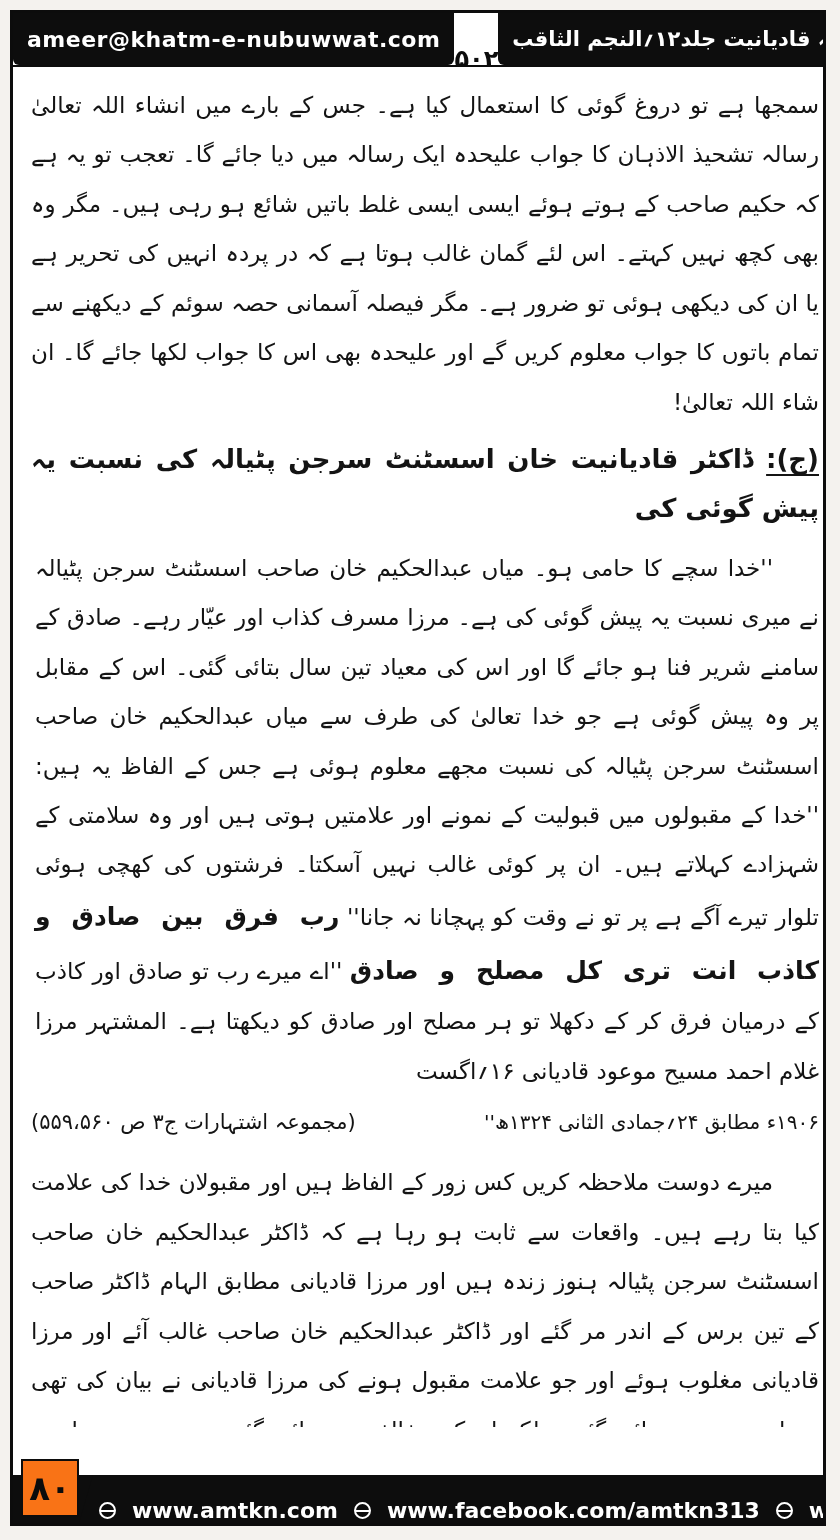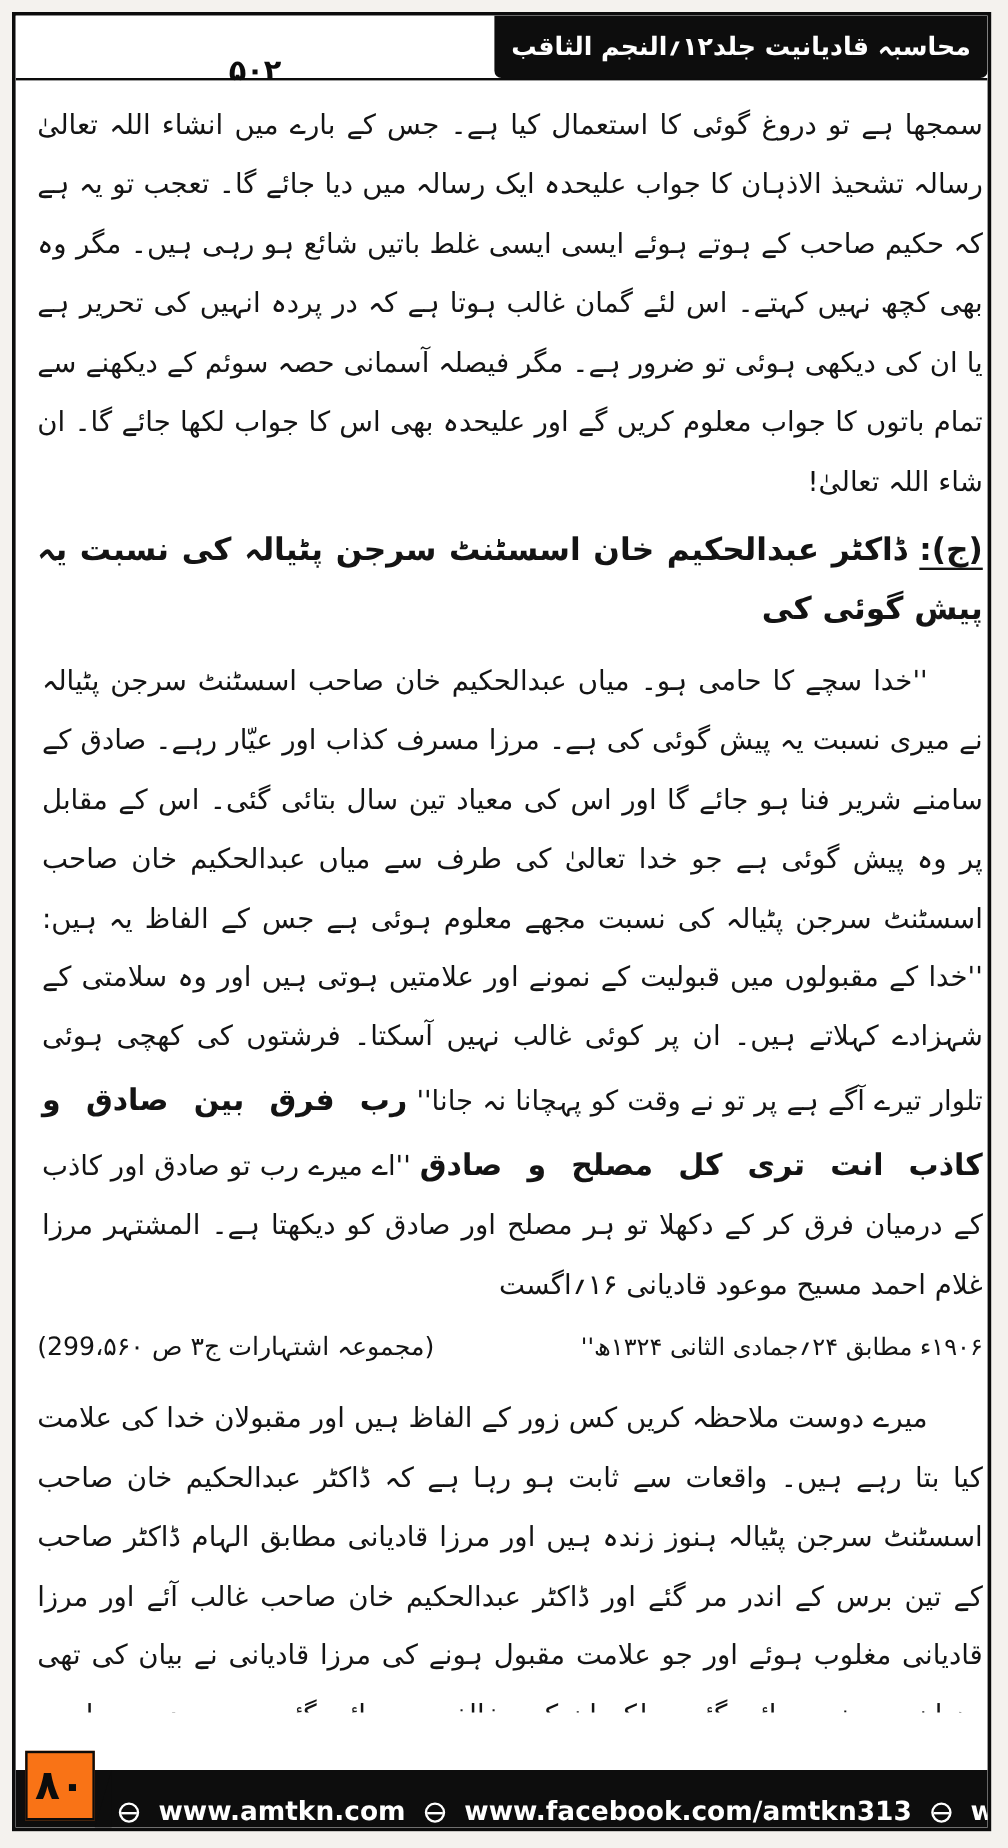--- a/index.html
+++ b/index.html
@@ -173,39 +173,40 @@
     border-left: 14px solid transparent;
     z-index: 1;
   }
 </style>
 </head>
 <body>
 
 <div class="page">
 
   <div class="header">
+    <div class="header-box header-email">ameer@khatm-e-nubuwwat.com</div>
     <div class="header-pageno">۵۰۲</div>
     <div class="header-box header-title">محاسبہ قادیانیت جلد۱۲؍النجم الثاقب</div>
   </div>
 
   <div class="content">
 
     <p class="para">سمجھا ہے تو دروغ گوئی کا استعمال کیا ہے۔ جس کے بارے میں انشاء اللہ تعالیٰ رسالہ تشحیذ الاذہان کا جواب علیحدہ ایک رسالہ میں دیا جائے گا۔ تعجب تو یہ ہے کہ حکیم صاحب کے ہوتے ہوئے ایسی ایسی غلط باتیں شائع ہو رہی ہیں۔ مگر وہ بھی کچھ نہیں کہتے۔ اس لئے گمان غالب ہوتا ہے کہ در پردہ انہیں کی تحریر ہے یا ان کی دیکھی ہوئی تو ضرور ہے۔ مگر فیصلہ آسمانی حصہ سوئم کے دیکھنے سے تمام باتوں کا جواب معلوم کریں گے اور علیحدہ بھی اس کا جواب لکھا جائے گا۔ ان شاء اللہ تعالیٰ!</p>
 
     <p class="heading">
-      <span class="heading-marker">(ج):</span><span> ڈاکٹر عبدالحکیم خان اسسٹنٹ سرجن پٹیالہ کی نسبت یہ پیش گوئی کی</span>
+      <span class="heading-marker">(ج):</span><span> ڈاکٹر قادیانیت خان اسسٹنٹ سرجن پٹیالہ کی نسبت یہ پیش گوئی کی</span>
     </p>
 
     <p class="quote">
       <span>''خدا سچے کا حامی ہو۔ میاں عبدالحکیم خان صاحب اسسٹنٹ سرجن پٹیالہ نے میری نسبت یہ پیش گوئی کی ہے۔ مرزا مسرف کذاب اور عیّار رہے۔ صادق کے سامنے شریر فنا ہو جائے گا اور اس کی معیاد تین سال بتائی گئی۔ اس کے مقابل پر وہ پیش گوئی ہے جو خدا تعالیٰ کی طرف سے میاں عبدالحکیم خان صاحب اسسٹنٹ سرجن پٹیالہ کی نسبت مجھے معلوم ہوئی ہے جس کے الفاظ یہ ہیں: ''خدا کے مقبولوں میں قبولیت کے نمونے اور علامتیں ہوتی ہیں اور وہ سلامتی کے شہزادے کہلاتے ہیں۔ ان پر کوئی غالب نہیں آسکتا۔ فرشتوں کی کھچی ہوئی تلوار تیرے آگے ہے پر تو نے وقت کو پہچانا نہ جانا'' </span><span class="arabic-bold">رب فرق بین صادق و کاذب انت تری کل مصلح و صادق</span><span> ''اے میرے رب تو صادق اور کاذب کے درمیان فرق کر کے دکھلا تو ہر مصلح اور صادق کو دیکھتا ہے۔ المشتہر مرزا غلام احمد مسیح موعود قادیانی ۱۶؍اگست</span>
     </p>
 
     <div class="ref-row">
       <span class="date-part">۱۹۰۶ء مطابق ۲۴؍جمادی الثانی ۱۳۲۴ھ''</span>
-      <span class="ref-part">(مجموعہ اشتہارات ج۳ ص 299،۵۶۰)</span>
+      <span class="ref-part">(مجموعہ اشتہارات ج۳ ص ۵۵۹،۵۶۰)</span>
     </div>
 
     <p class="para closing">میرے دوست ملاحظہ کریں کس زور کے الفاظ ہیں اور مقبولان خدا کی علامت کیا بتا رہے ہیں۔ واقعات سے ثابت ہو رہا ہے کہ ڈاکٹر عبدالحکیم خان صاحب اسسٹنٹ سرجن پٹیالہ ہنوز زندہ ہیں اور مرزا قادیانی مطابق الہام ڈاکٹر صاحب کے تین برس کے اندر مر گئے اور ڈاکٹر عبدالحکیم خان صاحب غالب آئے اور مرزا قادیانی مغلوب ہوئے اور جو علامت مقبول ہونے کی مرزا قادیانی نے بیان کی تھی وہ ان میں نہیں پائی گئی۔ بلکہ ان کے مخالف میں پائی گئی۔ میرے دوست ایسے زبردست مدعی کی ایسی عظیم الشان ناکامیابیوں پر کیوں نہیں غور کرتے۔ یہاں پر مرزا قادیانی کی قبولیت دعا کے دعوے پر نظر کر کے ایسے ضروری موقع پر ان کی دعا کے نہ قبول ہونے پر لحاظ فرمایئے۔</p>
 
   </div>
 
   <div class="footer">
     <div class="footer-links">
       <span class="globe-icon"></span>
       <span>www.amtkn.com</span>

